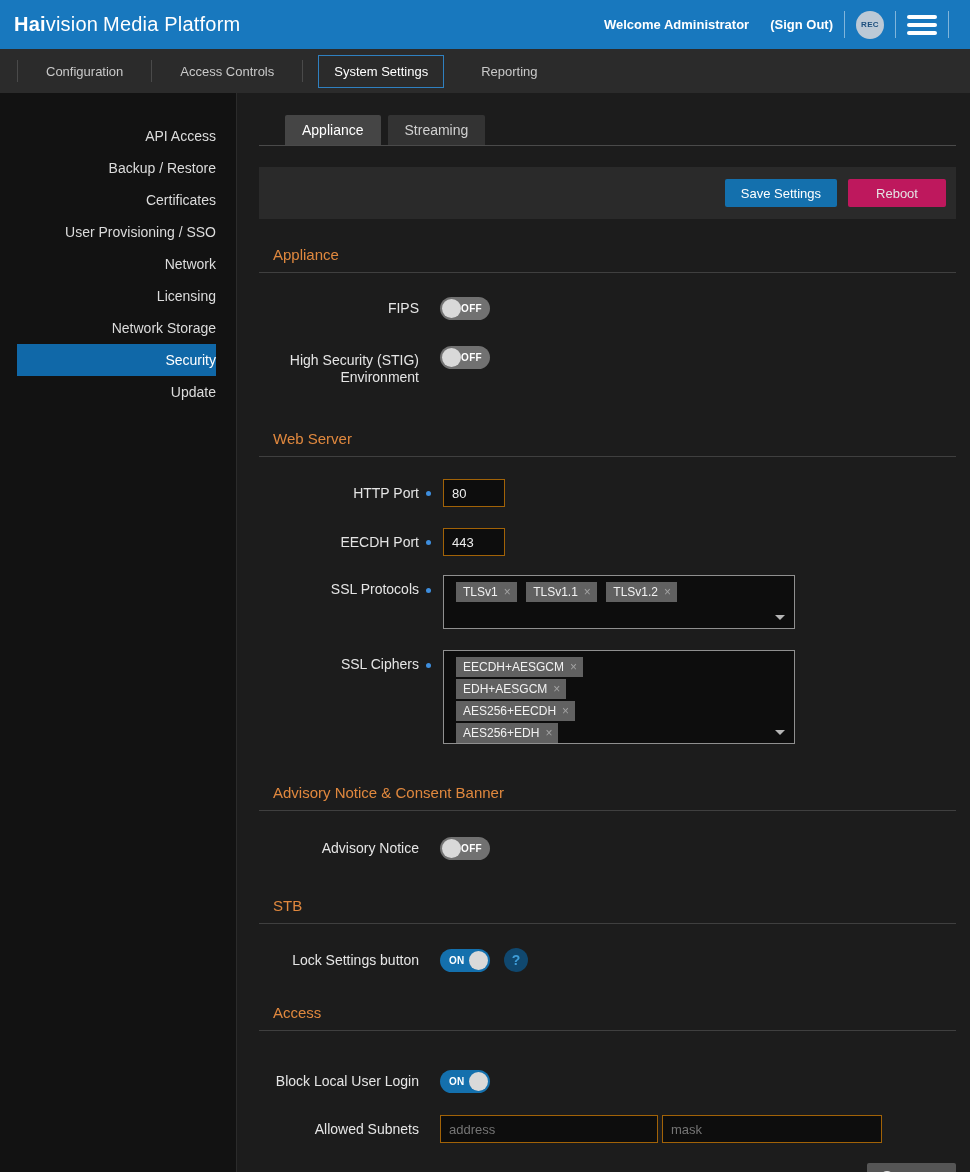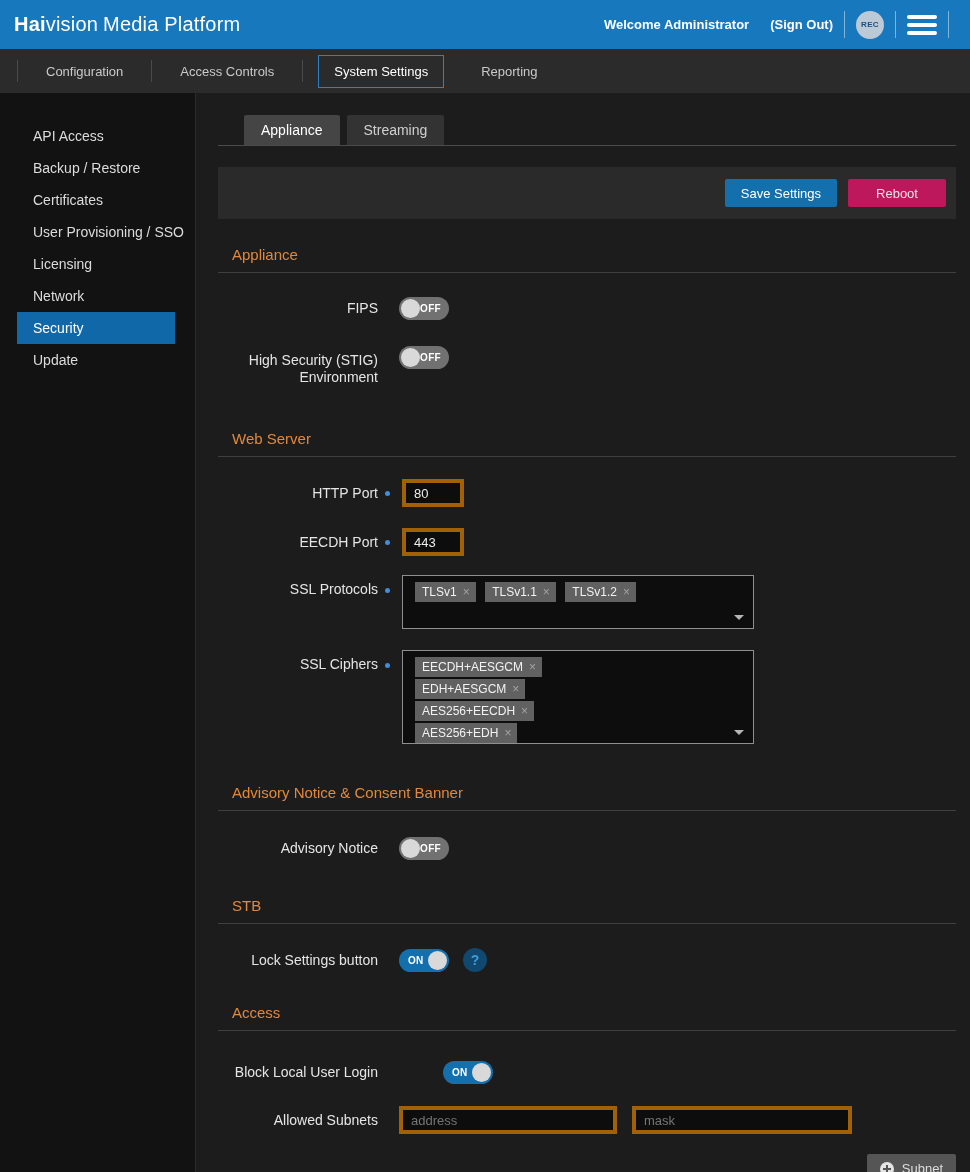--- a/index.html
+++ b/index.html
@@ -33,22 +33,22 @@
   
   .mainnav { height:44px; background:#2B2B2B; display:flex; align-items:center; padding-left:17px;gap:12px; }
   .nav-div { width:1px; height:22px; background:#4A4A4A; }
   .nav-item { font-size:13px; color:#C9C9C9; padding:9px 16px; cursor:pointer; white-space:nowrap; }
   .nav-item.active {
     border:1px solid #2F80C0; color:#FFFFFF; padding:8px 15px; margin:0 9px 0 3px;
   }
   
   .bodyrow { display:flex; height:1079px; }
   .sidebar {
-    width:196px; background:#121212; border-right:1px solid #2B2B2B;
-    padding-top:27px; flex-shrink:0;
+    width:237px; background:#121212; border-right:1px solid #2B2B2B;
+    padding-top:27px; flex-shrink:0;text-align:right;
   }
   .side-item {
     height:32px; line-height:32px; margin:0 20px 0 17px; padding-left:16px;
     font-size:14px; color:#DCDCDC; cursor:pointer; white-space:nowrap;
   }
   .side-item.selected { background:#1068A8; color:#FFFFFF; }
   .content { flex:1; }
   
   .tabbar {
     margin:22px 14px 0 22px; border-bottom:1px solid #4A4A4A;
@@ -100,21 +100,21 @@
     width:19px; height:19px; border-radius:50%; background:#D9D9D9;
     position:absolute; top:2px;
   }
   .toggle.off { background:#717171; justify-content:flex-end; padding-right:8px; }
   .toggle.off .knob { left:2px; }
   .toggle.on { background:#1470AD; justify-content:flex-start; padding-left:9px; }
   .toggle.on .knob { right:2px; }
   .tstate { font-size:10px; font-weight:700; color:#FFFFFF; letter-spacing:.3px; }
   
   .txt {
-    background:#0D0D0D; border:4px solid #a16207; color:#EDEDED;
+    background:#0D0D0D; border:1px solid #a16207; color:#EDEDED;
     font-size:13px; height:28px; padding:0 8px; font-family:inherit;
   }
   .txt::placeholder { color:#757575; }
   .txt-port { width:62px; }
   
   .mselect {
     width:352px; background:#0D0D0D; border:1px solid #8F8F8F;
     position:relative; padding:4px 12px; cursor:pointer;
   }
   .ms-protocols { height:54px; }
@@ -146,21 +146,21 @@
     padding:0 13px; font-size:13px; font-family:inherit; cursor:pointer;
   }
   .plus-icon { width:14px; height:14px; border-radius:50%; background:#E3E3E3; position:relative; }
   .plus-icon::before, .plus-icon::after {
     content:""; position:absolute; background:#555555;
   }
   .plus-icon::before { left:3px; right:3px; top:6px; height:2px; }
   .plus-icon::after { top:3px; bottom:3px; left:6px; width:2px; }
   
   .mt24{margin-top:24px;} .mt26{margin-top:26px;} .mt22{margin-top:22px;}
-  .mt21{margin-top:21px;} .mt19{margin-top:19px;} .mt25{margin-top:30px;gap:44px;}
+  .mt21{margin-top:21px;} .mt19{margin-top:19px;} .mt25{margin-top:39px;}
   .sec-appliance{margin-top:27px;} .sec-web{margin-top:44px;}
   .sec-advisory{margin-top:40px;} .sec-stb{margin-top:37px;} .sec-access{margin-top:32px;}
   .lbl2 div{white-space:nowrap;}
 </style>
 </head>
 <body>
 
 <header class="topbar">
   <div class="brand">
     <span class="b-bold">Hai</span><span class="b-norm">vision</span><span class="b-light">Media Platform</span>
@@ -190,22 +190,23 @@
   <span class="nav-item">Reporting</span>
 </nav>
 
 <div class="bodyrow">
 
   <aside class="sidebar">
     <div class="side-item">API Access</div>
     <div class="side-item">Backup / Restore</div>
     <div class="side-item">Certificates</div>
     <div class="side-item">User Provisioning / SSO</div>
+    <div class="side-item">Network</div>
     <div class="side-item">Licensing</div>
-    <div class="side-item">Network</div>
+    <div class="side-item">Network Storage</div>
     <div class="side-item selected">Security</div>
     <div class="side-item">Update</div>
   </aside>
 
   <main class="content">
 
     <div class="tabbar">
       <span class="tab active">Appliance</span>
       <span class="tab inactive">Streaming</span>
     </div>
@@ -328,21 +329,21 @@
         <span class="flabel">Block Local User Login</span>
         <span class="toggle on ctrl-gap">
           <span class="tstate">ON</span>
           <span class="knob"></span>
         </span>
       </div>
 
       <div class="frow mt22">
         <span class="flabel">Allowed Subnets</span>
         <input class="txt ctrl-gap" style="width: 218px;" placeholder="address">
-        <input class="txt" style="width: 220px; margin-left: 15px;" placeholder="mask">
+        <input class="txt" style="width: 220px; margin-left: 4px;" placeholder="mask">
       </div>
 
       <div class="subnet-row">
         <button class="btn-subnet">
           <span class="plus-icon"></span>
           <span>Subnet</span>
         </button>
       </div>
     </section>
 

